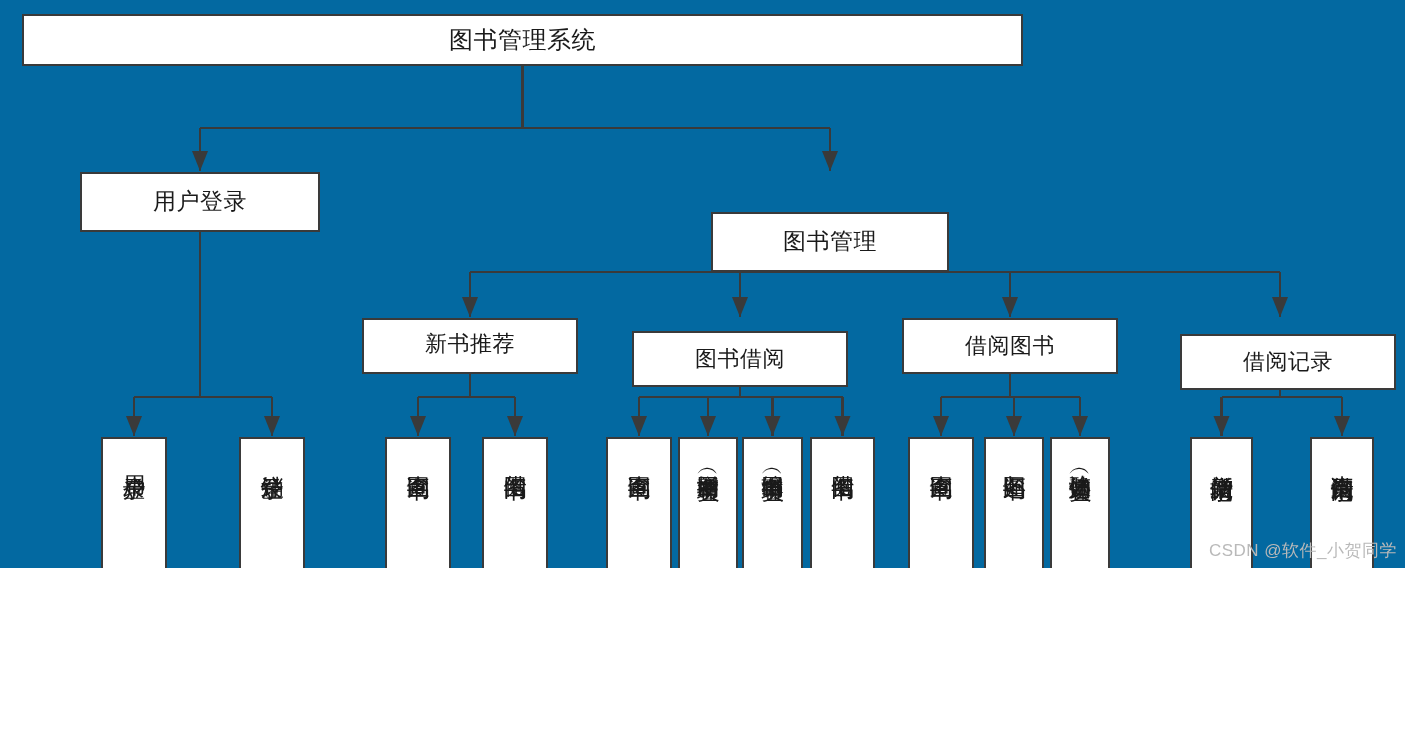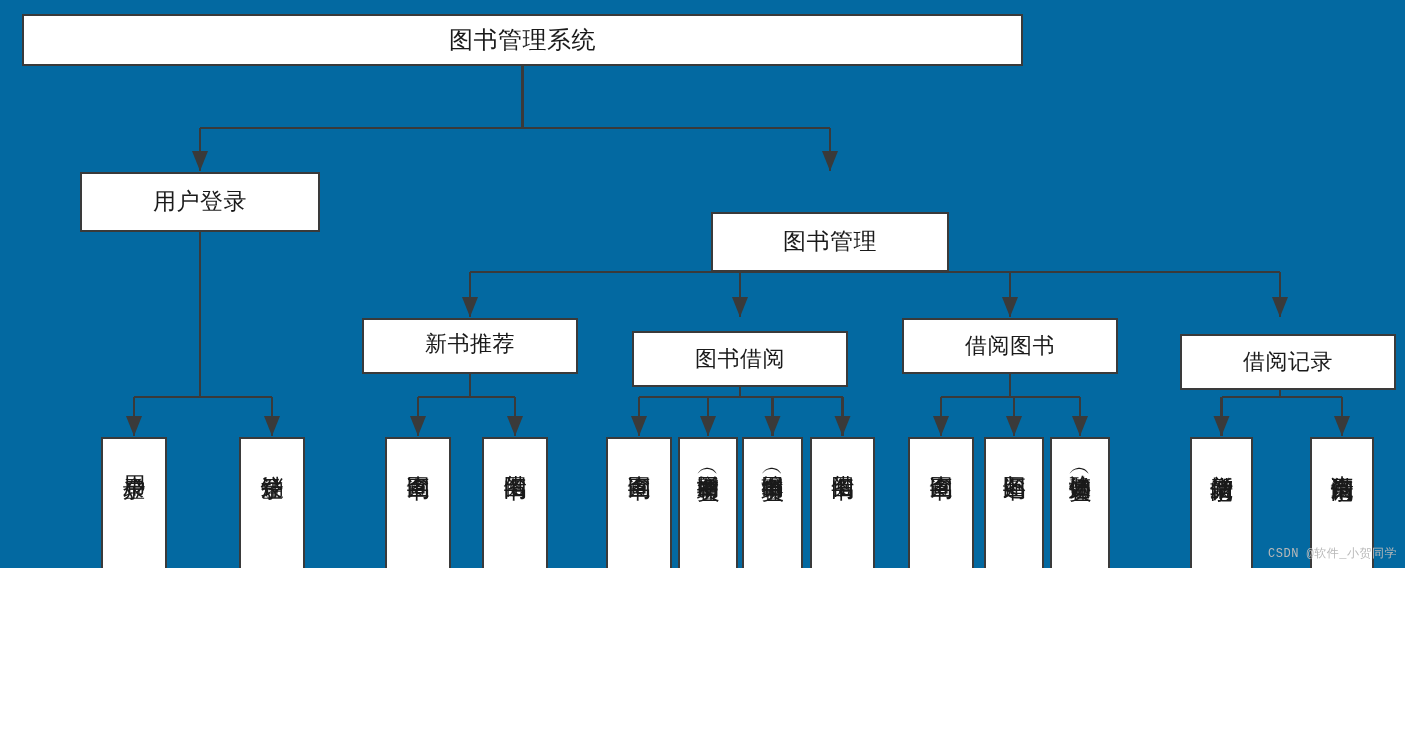--- a/index.html
+++ b/index.html
@@ -57,26 +57,26 @@
     font-size: 23px;
     line-height: 1.28;
     letter-spacing: 1px;
     white-space: nowrap;
   }
   .node.leaf.tall .label { font-size: 22px; }
   #watermark {
     position: absolute;
     right: 8px;
     bottom: 6px;
-    font-size: 12px;
+    font-size: 17px;
     color: #b9b9b9;
     letter-spacing: 0.5px;
     z-index: 5;
     white-space: nowrap;
-    font-family: Liberation Mono, monospace;
+    font-family: Liberation Sans, sans-serif;
   }
 </style>
 </head>
 <body>
 
 <div id="canvas">
 
   <svg id="edges" viewBox="0 0 1405 747">
       <line x1="522.5" y1="66" x2="522.5" y2="128" stroke="#3a3a3a" stroke-width="2.5" shape-rendering="crispEdges"></line>
       <line x1="200" y1="128" x2="830" y2="128" stroke="#3a3a3a" stroke-width="2.5" shape-rendering="crispEdges"></line>

